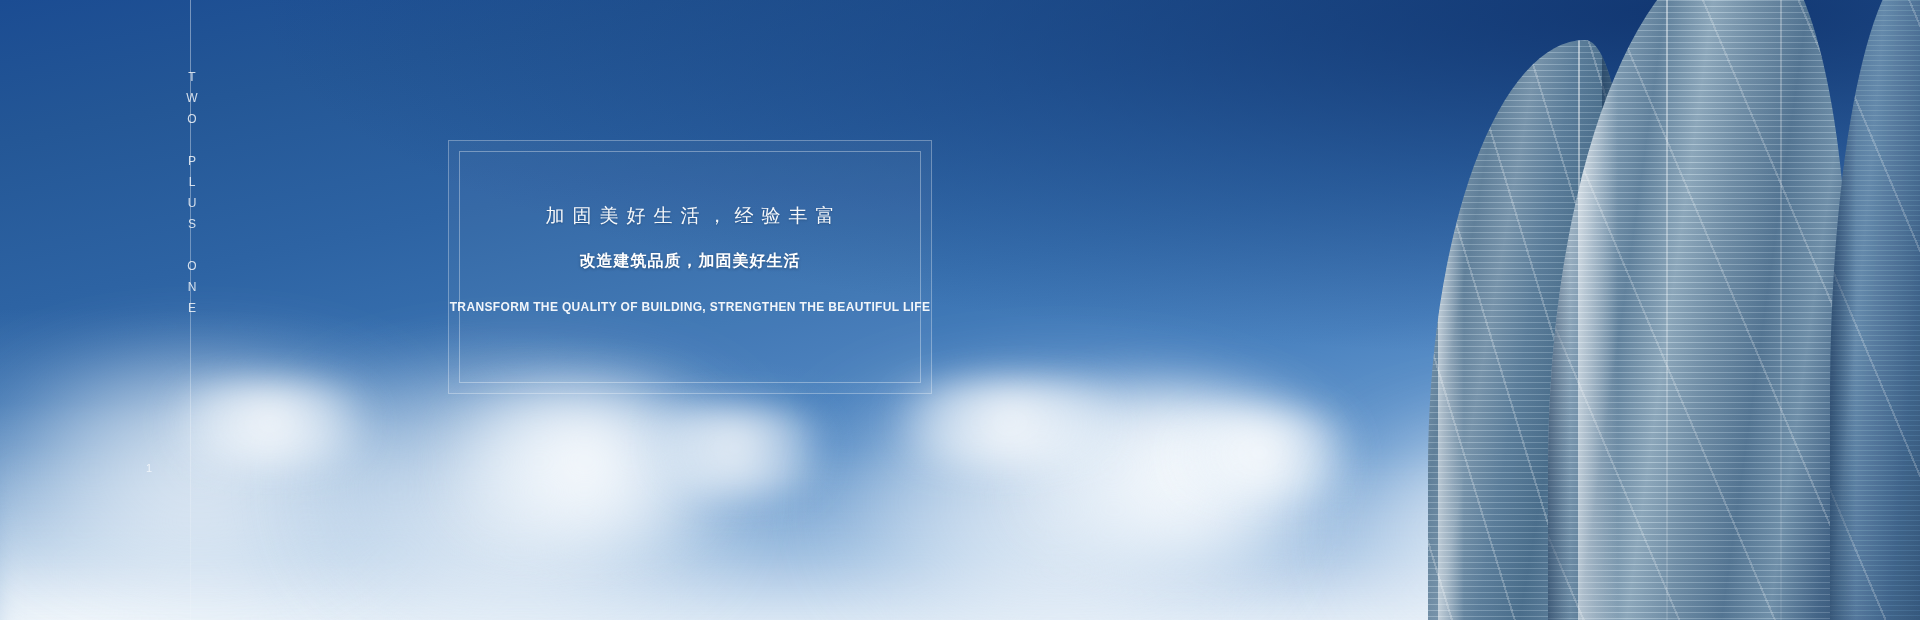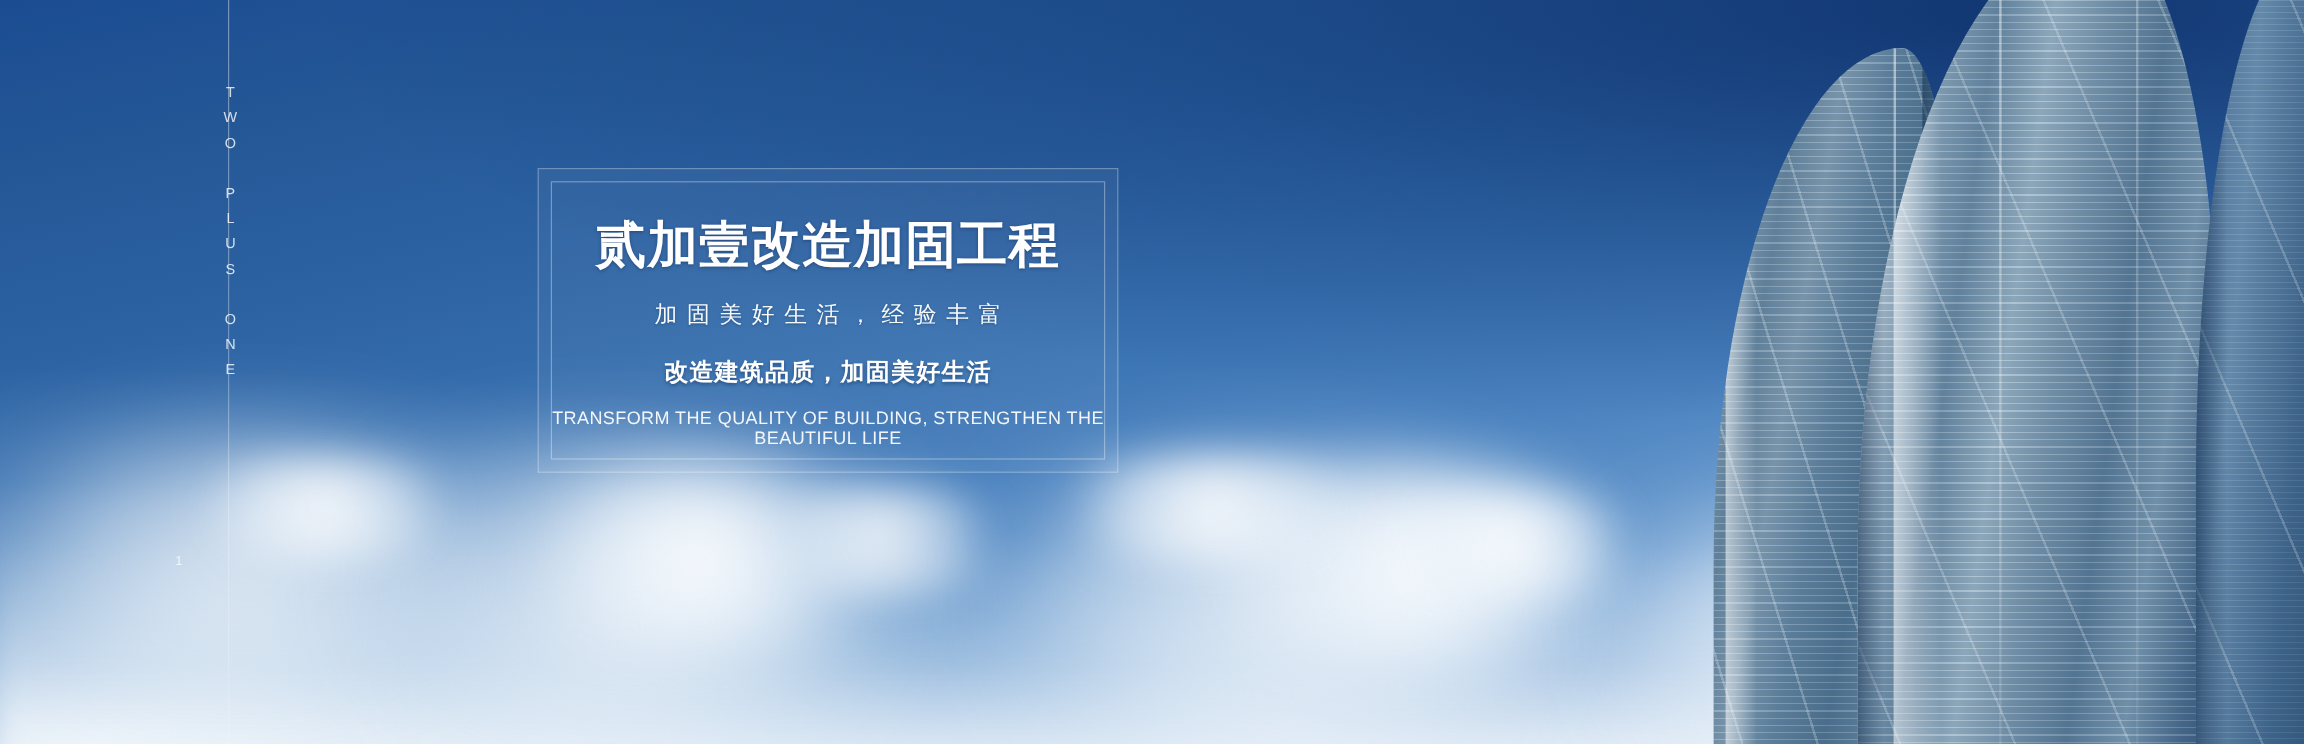--- a/index.html
+++ b/index.html
@@ -219,29 +219,29 @@
     margin-top:22px;
     font-size:19px;
     font-weight:400;
     letter-spacing:8px;
     padding-left:8px;
     color:rgba(255,255,255,.96);
     text-shadow:0 1px 2px rgba(10,34,66,.35);
   }
   .tagline {
     margin-top:22px;
-    font-size:20px;
+    font-size:16px;
     font-weight:700;
     letter-spacing:1px;
     text-shadow:0 1px 3px rgba(10,34,66,.45);
   }
   .english {
-    margin-top:16px;
-    font-size:15px;
-    font-weight:400;
+    margin-top:28px;
+    font-size:12px;
+    font-weight:700;
     letter-spacing:.35px;
     color:rgba(255,255,255,.93);
   }
 </style>
 </head>
 <body>
 
 <div class="banner">
 
   <div class="sky"></div>
@@ -290,20 +290,19 @@
 
   </div>
 
   <div class="vrule"></div>
   <div class="vlabel">TWO PLUS ONE</div>
   <div class="vnum">1</div>
 
   <div class="panel">
     <div class="panel-inner"></div>
     <div class="panel-content">
-      <div class="headline">贰加壹改造加固工程</div>
       <div class="subline">加固美好生活，经验丰富</div>
       <div class="tagline">改造建筑品质，加固美好生活</div>
       <div class="english">TRANSFORM THE QUALITY OF BUILDING, STRENGTHEN THE BEAUTIFUL LIFE</div>
     </div>
   </div>
 
 </div>
 
 </body></html>

